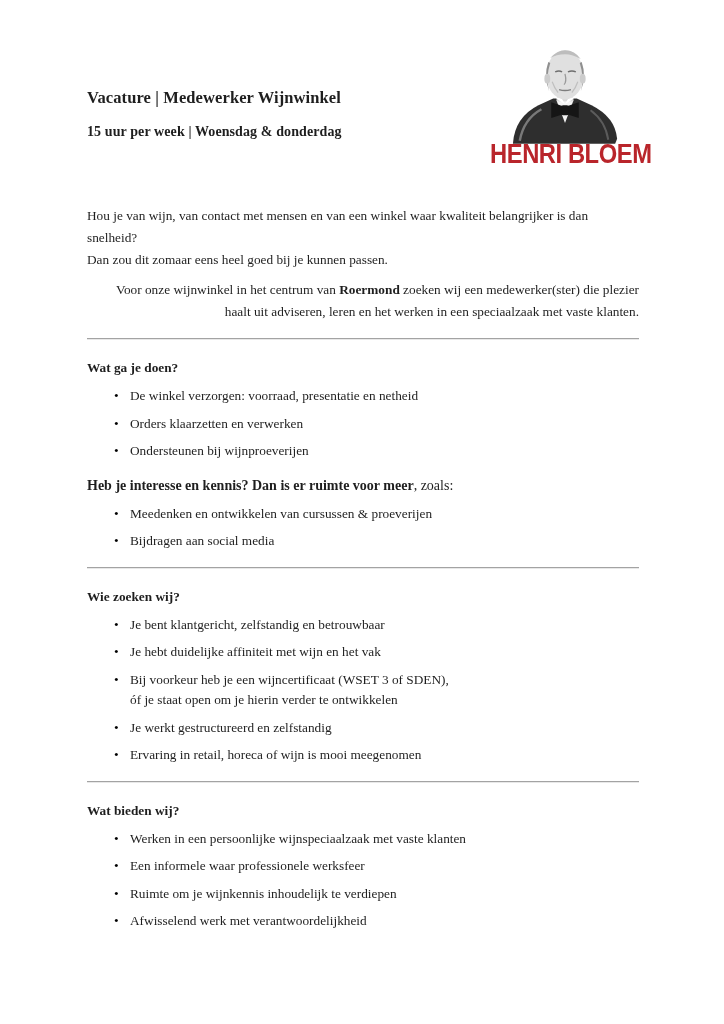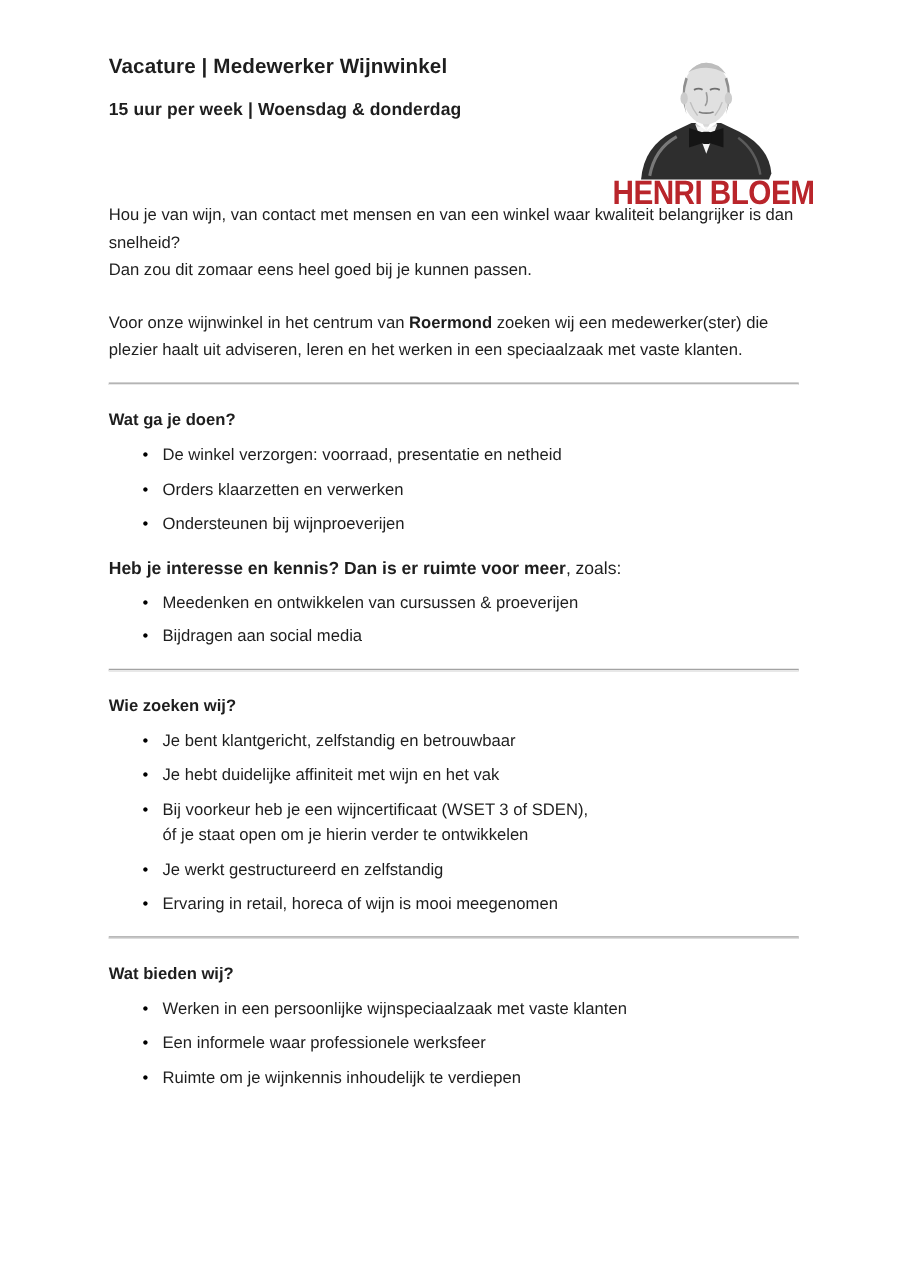--- a/index.html
+++ b/index.html
@@ -16,22 +16,23 @@
   }
   .page{
     position:relative;
     width:724px;
     height:1024px;
     margin:0 auto;
     background:#ffffff;
     overflow:hidden;
   }
   .content{
-    padding:44px 85px 0 87px;
+    padding:88px 85px 0 87px;
     width:724px;
+    font-family:Liberation Serif, serif;
   }
 
   
   .doc-title{
     font-size:16.5px;
     font-weight:700;
     line-height:19px;
     letter-spacing:.1px;
   }
   .doc-subtitle{
@@ -67,21 +68,21 @@
     transform-origin:center;
     white-space:nowrap;
   }
 
   
   .body-text{
     font-size:13.3px;
     line-height:22px;
   }
   .intro{margin-top:64px;}
-  .intro p + p{margin-top:20px;}
+  .intro p + p{margin-top:8px;text-align:right;}
   .bold{font-weight:700;}
 
   
   .divider{
     border:none;
     height:2px;
     background:var(--divider-gray);
     border-bottom:1px solid #e8e8e8;
     margin:15px 0 0 0;
   }
@@ -200,15 +201,16 @@
       <li>Ervaring in retail, horeca of wijn is mooi meegenomen</li>
     </ul>
 
     <hr class="divider">
 
     <h3 class="section-heading">Wat bieden wij?</h3>
     <ul class="bullets">
       <li>Werken in een persoonlijke wijnspeciaalzaak met vaste klanten</li>
       <li>Een informele waar professionele werksfeer</li>
       <li>Ruimte om je wijnkennis inhoudelijk te verdiepen</li>
+      <li>Afwisselend werk met verantwoordelijkheid</li>
     </ul>
   </div>
 </div>
 
 </body></html>

